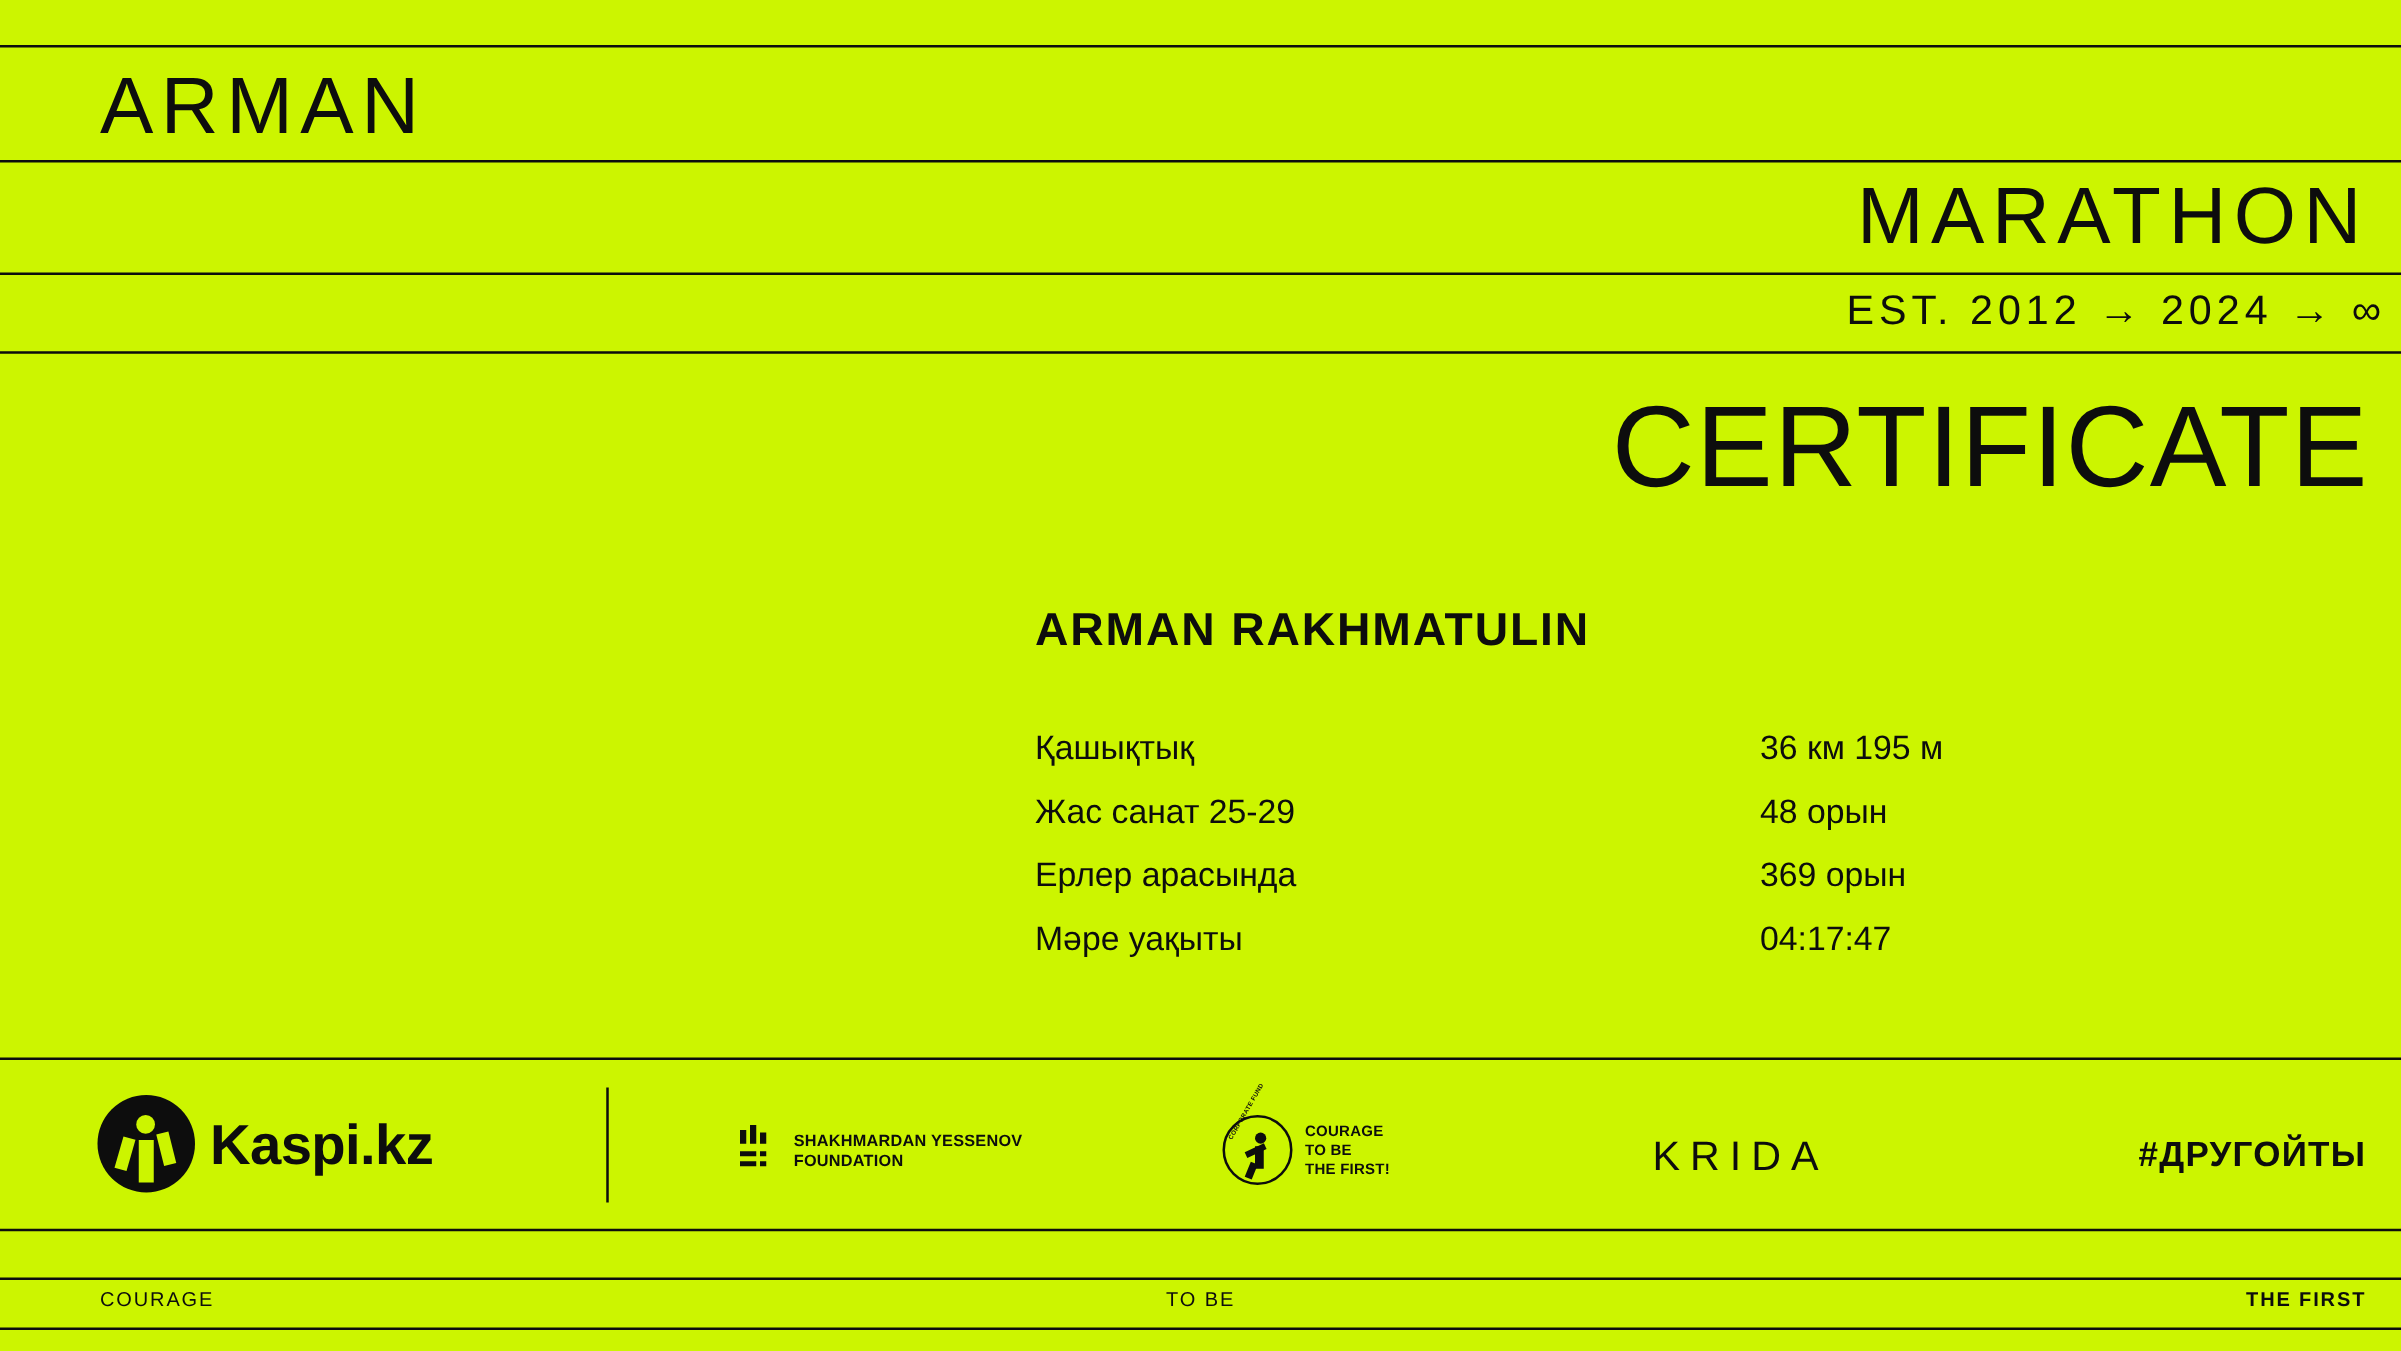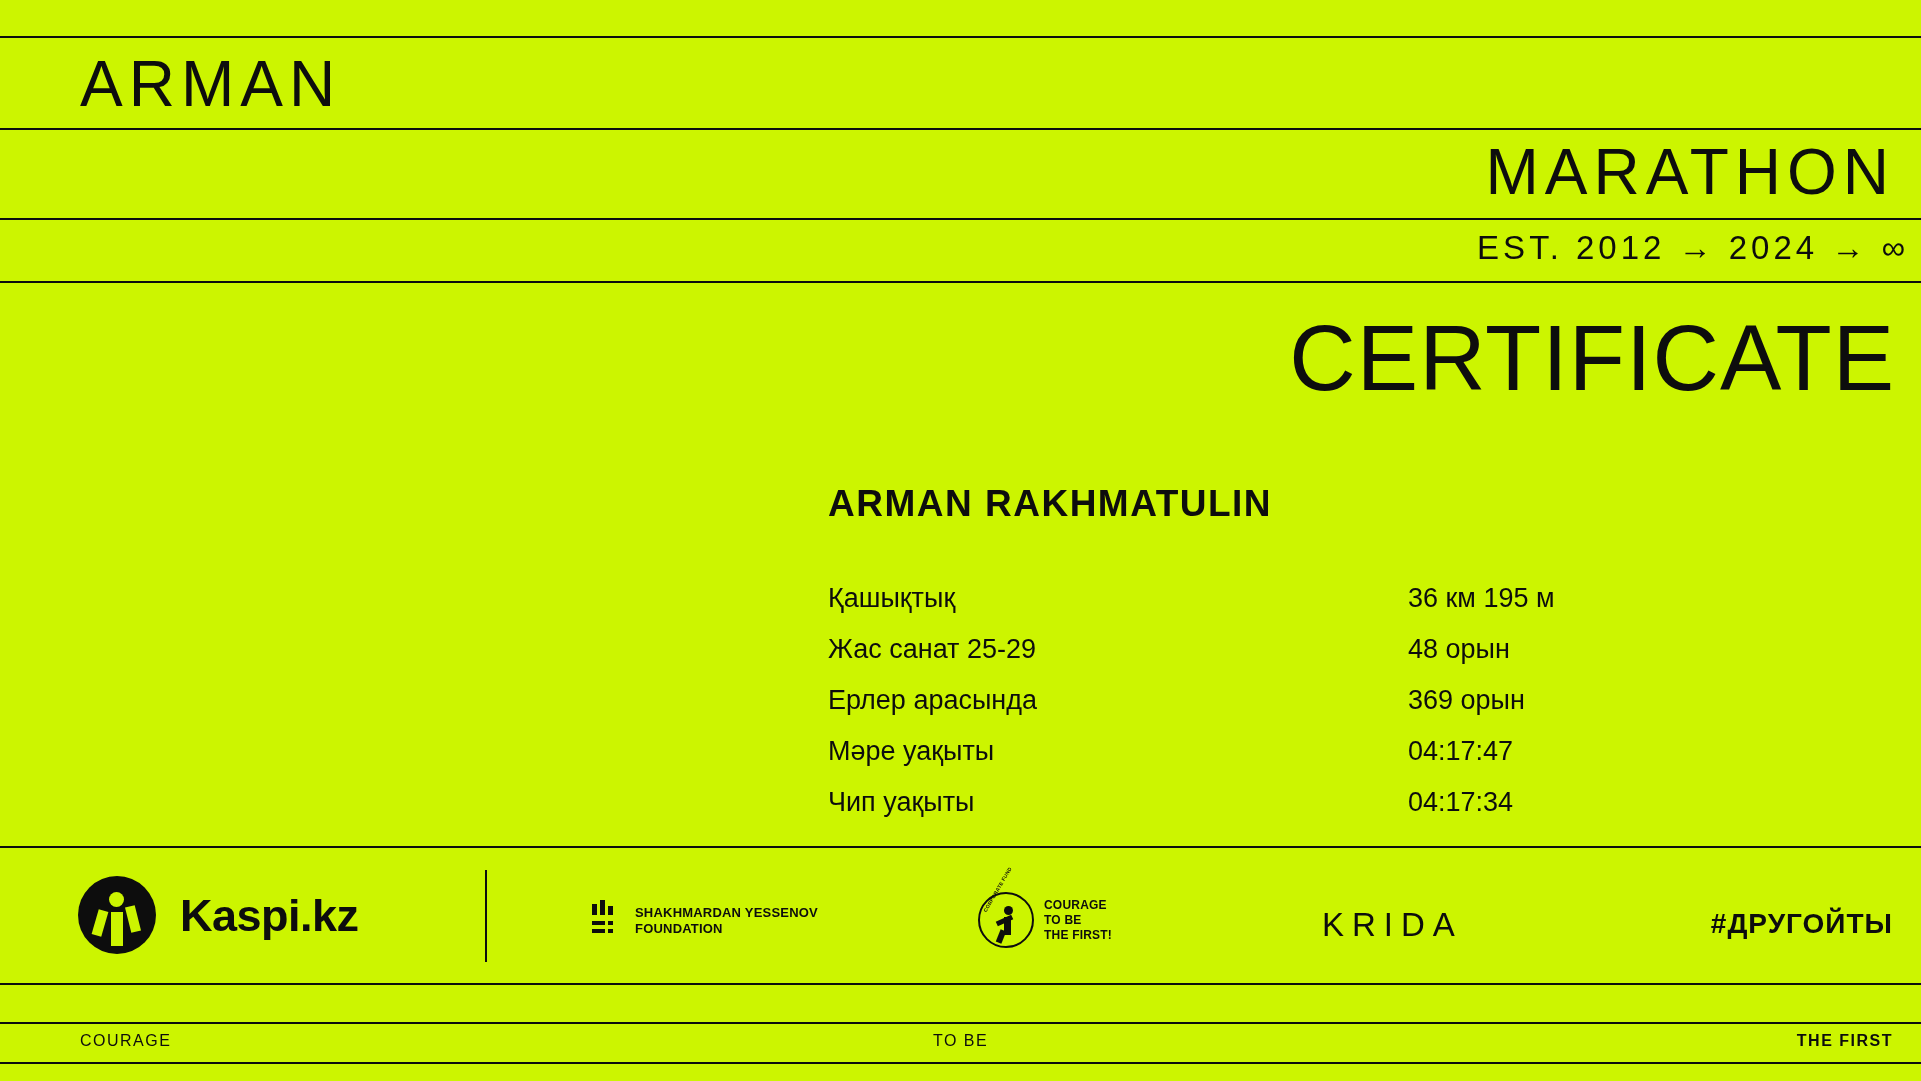--- a/index.html
+++ b/index.html
@@ -124,21 +124,21 @@
     top: 848px;
     width: 1921px;
     height: 134px;
   }
   .kaspi {
     position: absolute;
     left: 78px;
     top: 28px;
     display: flex;
     align-items: center;
-    gap: 24px;
+    gap: 12px;
   }
   .kaspi-mark {
     width: 78px;
     height: 78px;
     border-radius: 50%;
     background: #0d0d0d;
     position: relative;
   }
   .kaspi-mark .fig-head {
     position: absolute;
@@ -362,24 +362,20 @@
       <span class="result-label">Жас санат 25-29</span>
       <span class="result-value">48 орын</span>
     </div>
     <div class="result-row">
       <span class="result-label">Ерлер арасында</span>
       <span class="result-value">369 орын</span>
     </div>
     <div class="result-row">
       <span class="result-label">Мәре уақыты</span>
       <span class="result-value">04:17:47</span>
-    </div>
-    <div class="result-row">
-      <span class="result-label">Чип уақыты</span>
-      <span class="result-value">04:17:34</span>
     </div>
   </div>
 
   <div class="sponsors">
 
     <div class="kaspi">
       <div class="kaspi-mark">
         <span class="fig-head"></span>
         <span class="fig-body"></span>
         <span class="fig-arm-l"></span>

